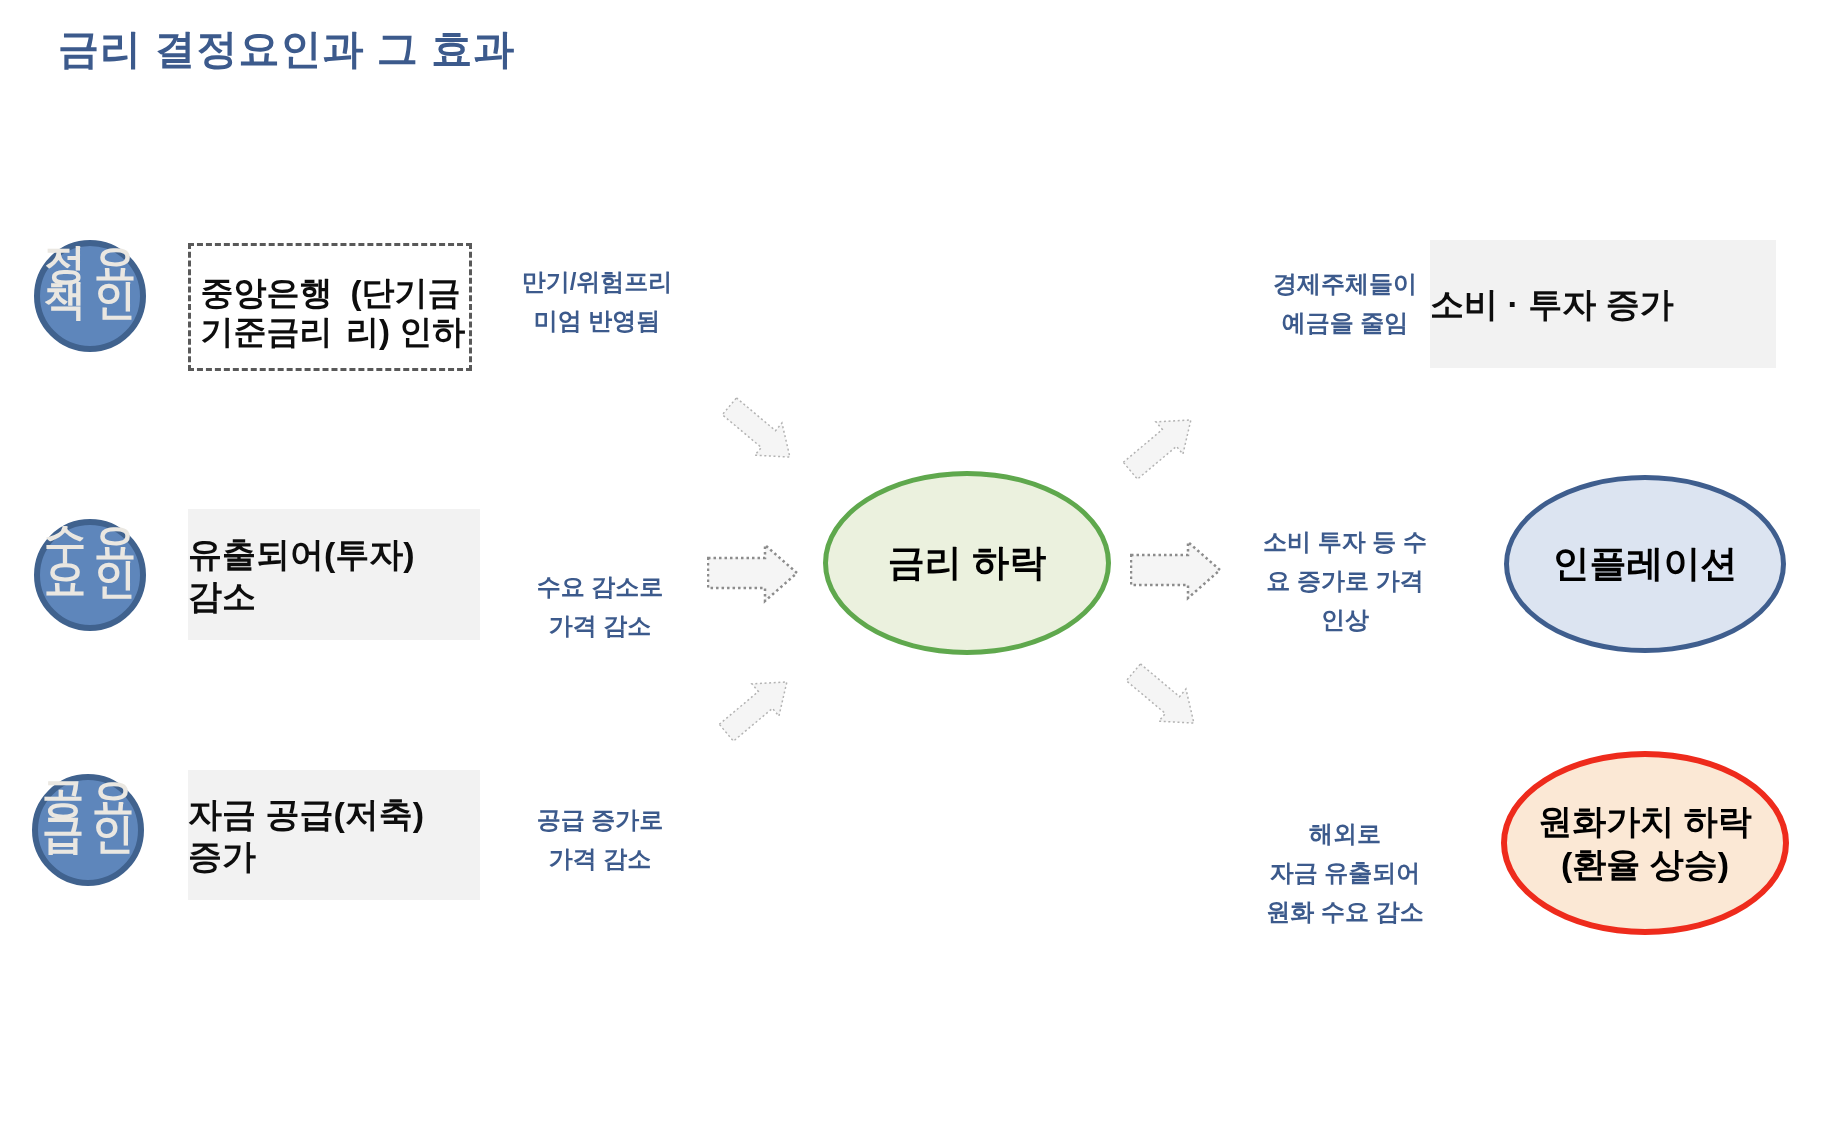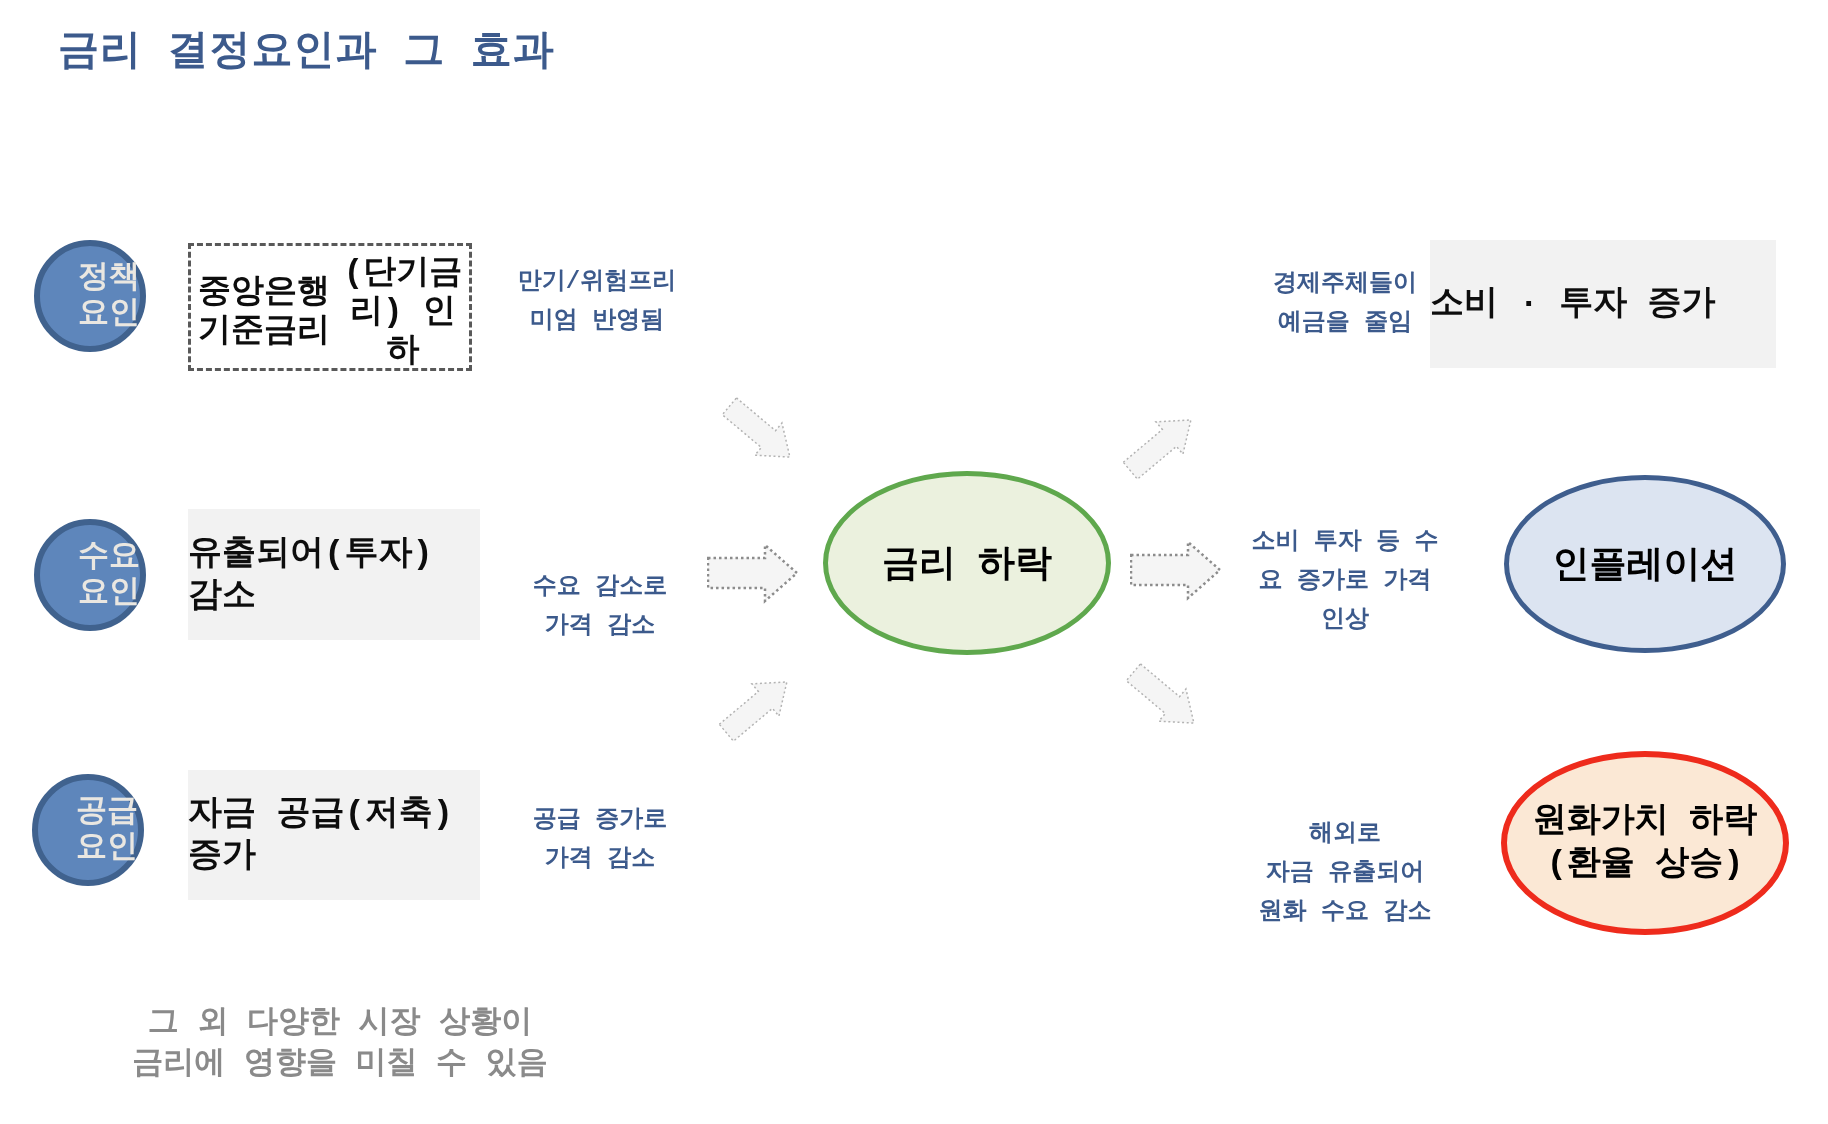--- a/index.html
+++ b/index.html
@@ -11,33 +11,33 @@
     --blue-ellipse-border:#3F5E8E;
     --blue-ellipse-fill:#DCE4F1;
     --red-border:#EE2B1C;
     --red-fill:#FBE8D5;
     --gray-box:#F2F2F2;
     --footnote-gray:#8A8A8A;
   }
   *{margin:0;padding:0;box-sizing:border-box;}
   html,body{background:#fff;}
   body{font-family:"Liberation Sans","DejaVu Sans",sans-serif;}
-  .stage{position:relative;width:1828px;height:1124px;background:#ffffff;overflow:hidden;font-family:Liberation Mono, monospace;}
+  .stage{position:relative;width:1828px;height:1124px;background:#ffffff;overflow:hidden;}
 
   .page-title{
     position:absolute;left:58px;top:22px;
     font-size:41px;font-weight:600;color:var(--accent-blue);
     letter-spacing:1px;white-space:nowrap;
   }
 
   .factor-circle{
     position:absolute;width:112px;height:112px;border-radius:50%;
     background:var(--circle-fill);border:6px solid var(--circle-border);
-    display:flex;flex-direction:column;align-items:flex-end;justify-content:center;
-    color:#EAE7E1;font-weight:700;font-size:31px;line-height:36px;text-align:center;
+    display:flex;flex-direction:row;align-items:flex-start;justify-content:center;
+    color:#EAE7E1;font-weight:700;font-size:42px;line-height:36px;text-align:center;
   }
 
   .dashed-box{
     position:absolute;left:188px;top:243px;width:284px;height:128px;
     border:3px dashed #595959;background:#ffffff;
     display:flex;flex-direction:row;align-items:center;justify-content:flex-start;
     padding-top:10px;
     font-size:33px;font-weight:700;color:#0d0d0d;line-height:39px;text-align:center;
   }
   .gray-box{
@@ -182,18 +182,14 @@
   <div class="blue-note" style="left:1200px;top:770px;width:290px;margin-top:44px;">
     <div>해외로</div>
     <div>자금 유출되어</div>
     <div>원화 수요 감소</div>
   </div>
   <div class="ellipse currency">
     <div>원화가치 하락</div>
     <div>(환율 상승)</div>
   </div>
 
-  <div class="footnote">
-    <div>그 외 다양한 시장 상황이</div>
-    <div>금리에 영향을 미칠 수 있음</div>
-  </div>
 
 </div>
 
 </body></html>

